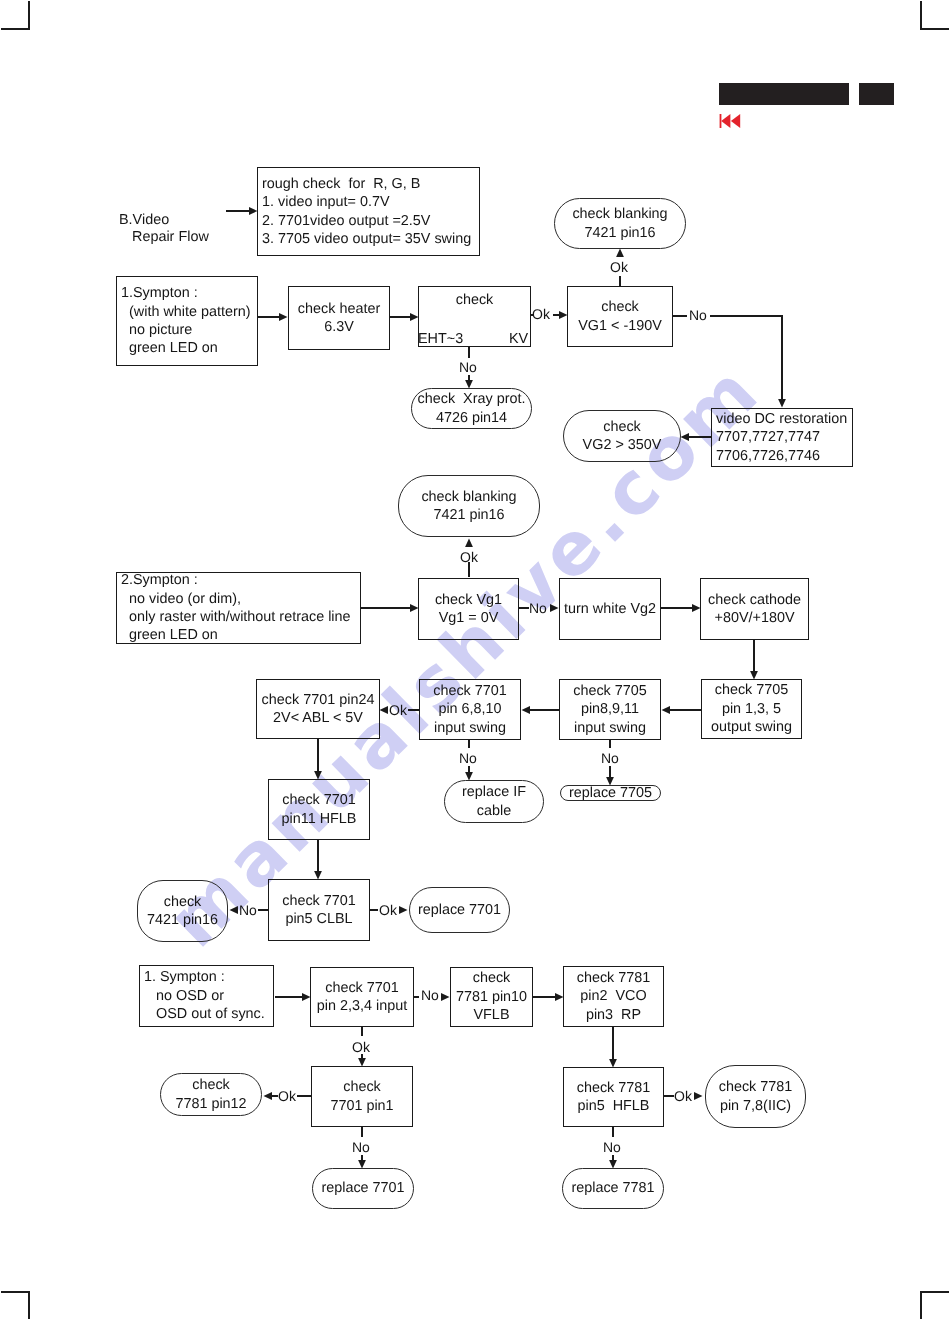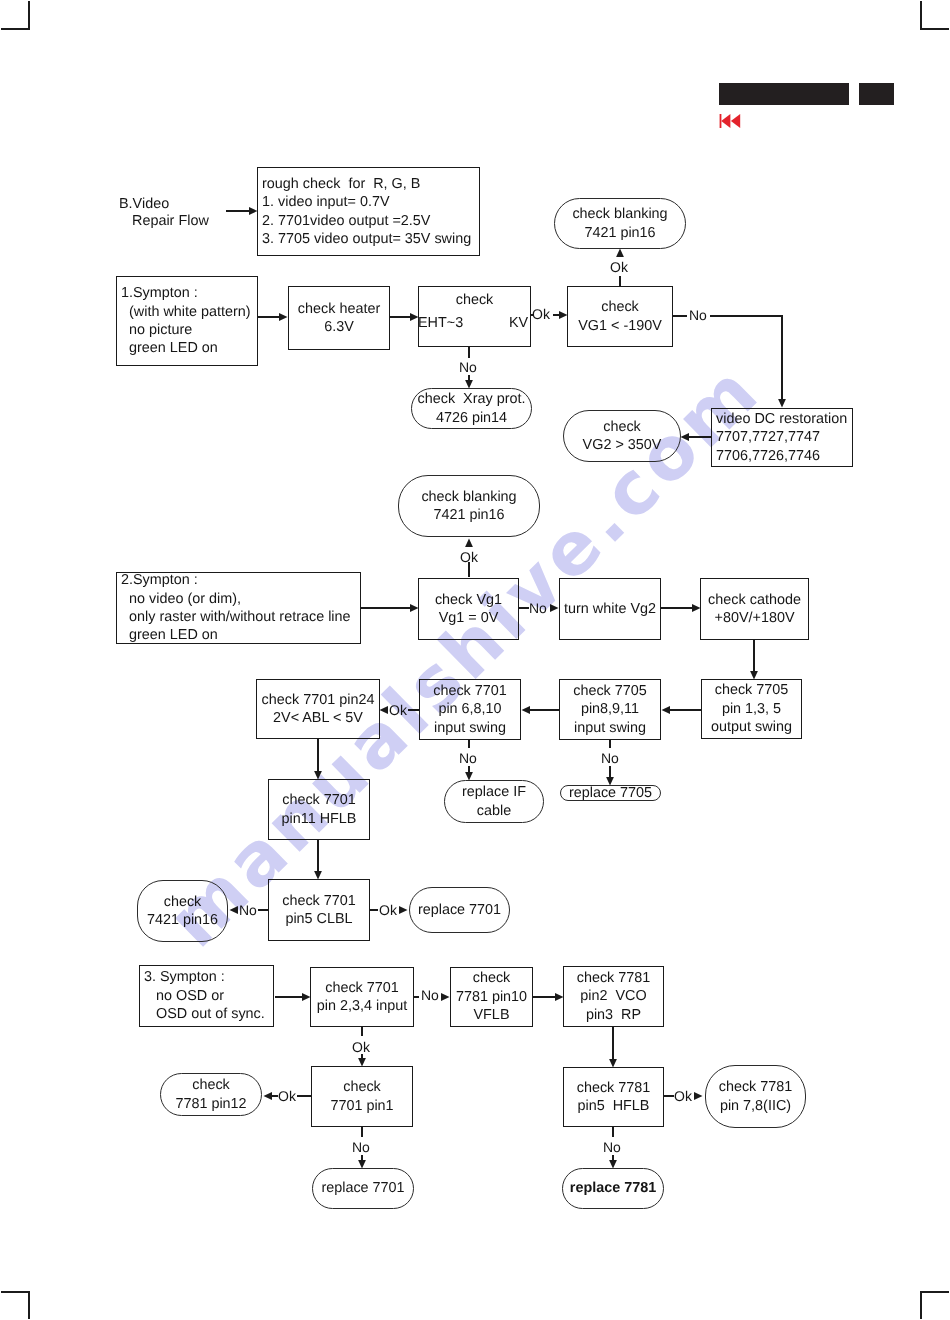--- a/index.html
+++ b/index.html
@@ -27,21 +27,21 @@
   
   .node{position:absolute;box-sizing:border-box;border:1.1px solid #1a1a1a;
         display:flex;flex-direction:column;align-items:center;
         justify-content:center;text-align:center;
         font-size:14.4px;line-height:1.28;white-space:pre;background:transparent;}
   .node.rr{border-width:0.9px;border-color:#2b2b2b;}
   .node.lft{align-items:flex-start;text-align:left;}
   .node.pad{padding-left:4px;}
   .node.topal{justify-content:flex-start;padding-top:4px;}
 
-  .txt{position:absolute;font-size:14.4px;line-height:1.28;white-space:pre;}
+  .txt{position:absolute;font-size:14.4px;line-height:1.28;white-space:pre;margin-top:16px;}
   .lab{position:absolute;font-size:14px;line-height:1;white-space:pre;}
 
   svg.wires{position:absolute;left:0;top:0;width:950px;height:1320px;}
   svg.wires path, svg.wires line{stroke:#1a1a1a;stroke-width:1.3;fill:none;shape-rendering:crispEdges;}
   svg.wires polygon{fill:#1a1a1a;}
 </style>
 </head>
 <body>
 
 <div class="page">
@@ -211,41 +211,41 @@
       <div class="node rr" style="left: 444px; top: 780px; width: 100px; height: 43px; border-radius: 21.5px;">replace IF
 cable</div>
       <div class="node rr" style="left: 560px; top: 785px; width: 101px; height: 16px; border-radius: 16.5px;">replace 7705</div>
       <div class="node" style="left: 268px; top: 779px; width: 102px; height: 61px;">check 7701
 pin11 HFLB</div>
       <div class="node rr" style="left: 137px; top: 880px; width: 91px; height: 62px; border-radius: 26px;">check
 7421 pin16</div>
       <div class="node" style="left: 268px; top: 879px; width: 102px; height: 62px;">check 7701
 pin5 CLBL</div>
       <div class="node rr" style="left: 409px; top: 887px; width: 101px; height: 46px; border-radius: 23px;">replace 7701</div>
-      <div class="node lft pad" style="left: 139px; top: 965px; width: 135px; height: 62px;">3. Sympton :
+      <div class="node lft pad" style="left: 139px; top: 965px; width: 135px; height: 62px;">1. Sympton :
    no OSD or
    OSD out of sync.</div>
       <div class="node" style="left: 310px; top: 967px; width: 104px; height: 60px;">check 7701
 pin 2,3,4 input</div>
       <div class="node" style="left: 450px; top: 967px; width: 83px; height: 60px;">check
 7781 pin10
 VFLB</div>
       <div class="node" style="left: 563px; top: 966px; width: 101px; height: 61px;">check 7781
 pin2  VCO
 pin3  RP</div>
       <div class="node rr" style="left: 160px; top: 1073px; width: 102px; height: 43px; border-radius: 21.5px;">check
 7781 pin12</div>
       <div class="node" style="left: 311px; top: 1066px; width: 102px; height: 61px;">check
 7701 pin1</div>
       <div class="node" style="left: 563px; top: 1067px; width: 101px; height: 60px;">check 7781
 pin5  HFLB</div>
       <div class="node rr" style="left: 705px; top: 1065px; width: 101px; height: 63px; border-radius: 30px;">check 7781
 pin 7,8(IIC)</div>
       <div class="node rr" style="left: 312px; top: 1168px; width: 102px; height: 41px; border-radius: 20.5px;">replace 7701</div>
-      <div class="node rr" style="left: 562px; top: 1168px; width: 102px; height: 41px; border-radius: 20.5px; font-weight: bold;">replace 7781</div>
+      <div class="node rr" style="left: 562px; top: 1168px; width: 102px; height: 41px; border-radius: 20.5px;">replace 7781</div>
     </div>
   <div id="labels">
       <div class="lab" style="left: 610px; top: 260px;">Ok</div>
       <div class="lab" style="left: 532px; top: 307px;">Ok</div>
       <div class="lab" style="left: 459px; top: 360px;">No</div>
       <div class="lab" style="left: 689px; top: 308px;">No</div>
       <div class="lab" style="left: 460px; top: 550px;">Ok</div>
       <div class="lab" style="left: 529px; top: 601px;">No</div>
       <div class="lab" style="left: 389px; top: 703px;">Ok</div>
       <div class="lab" style="left: 459px; top: 751px;">No</div>

